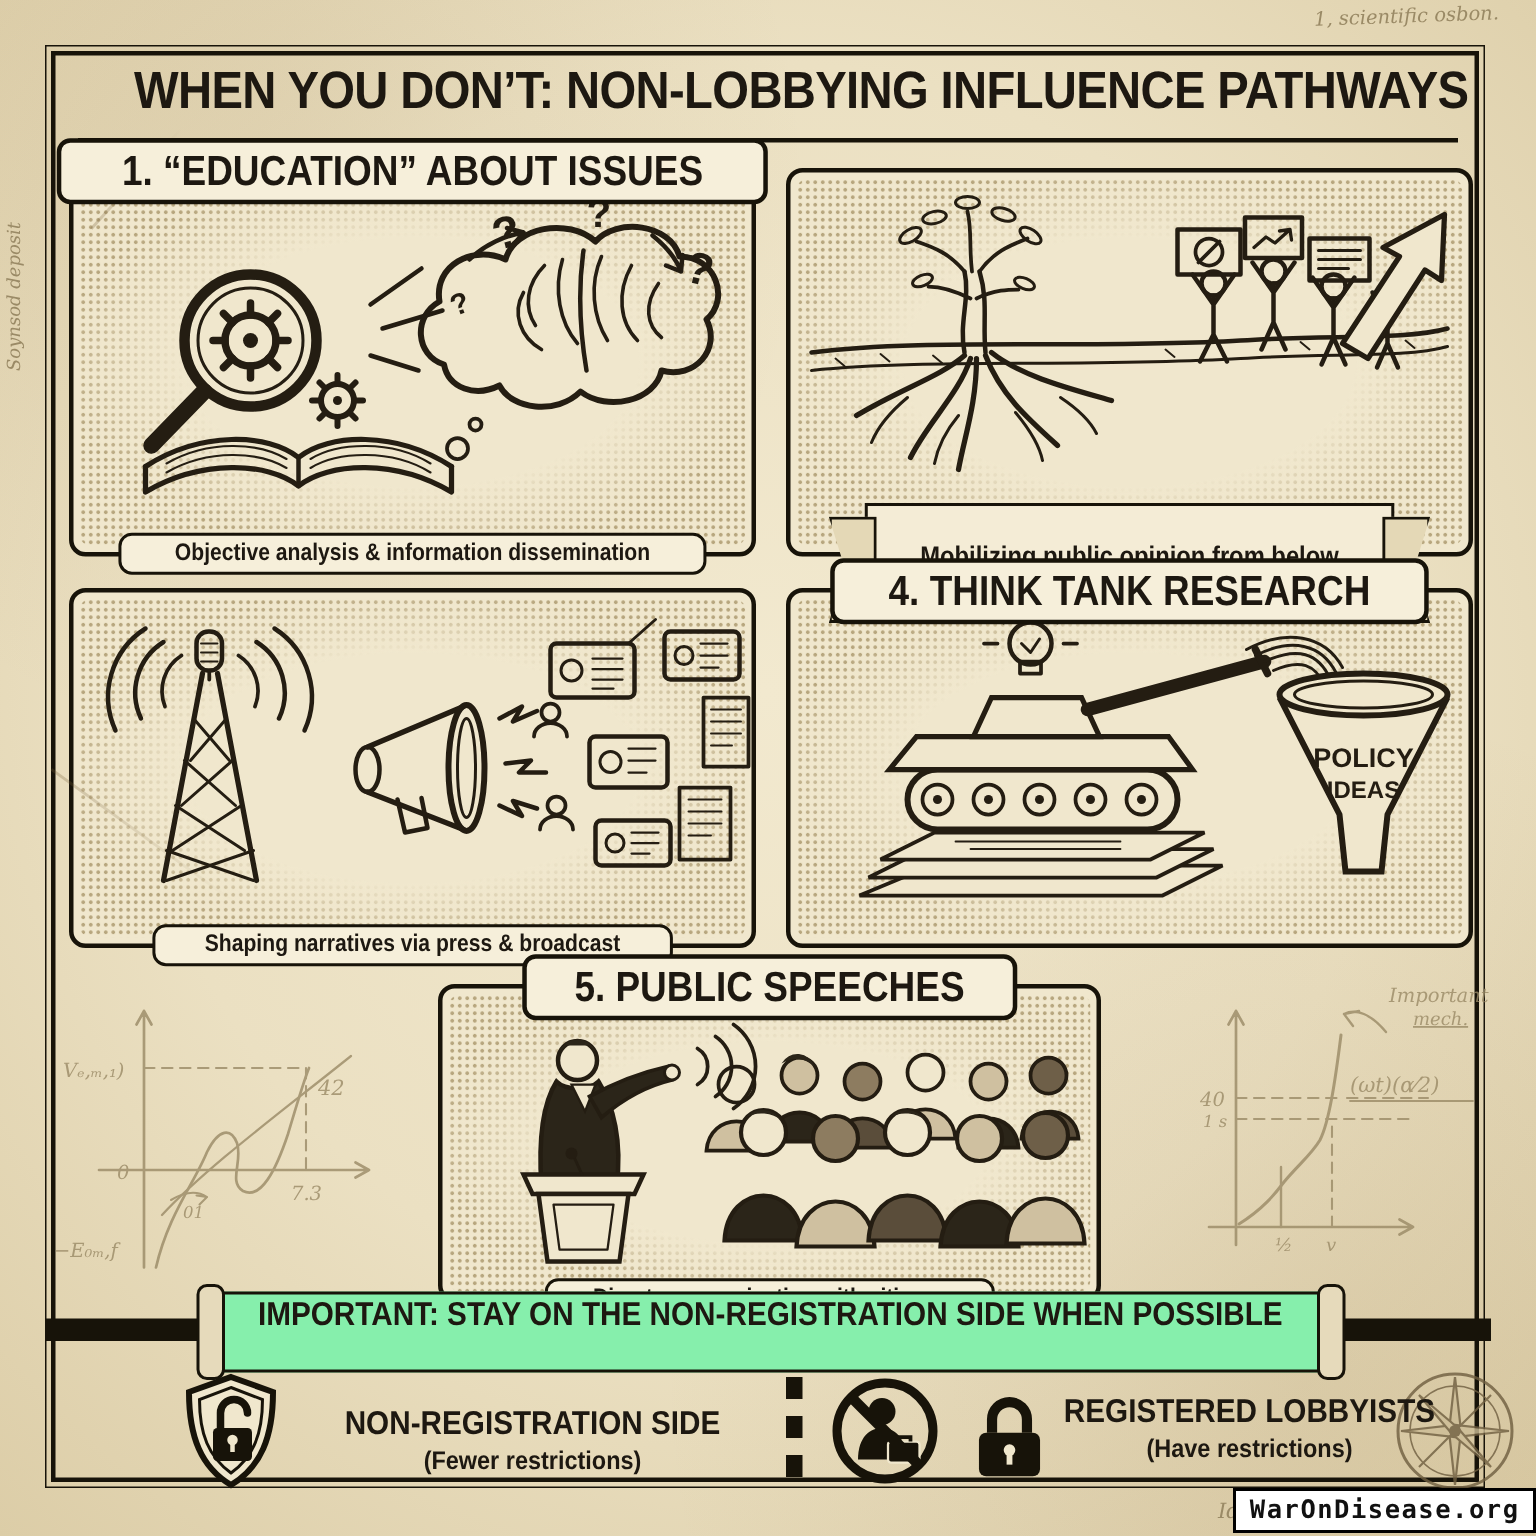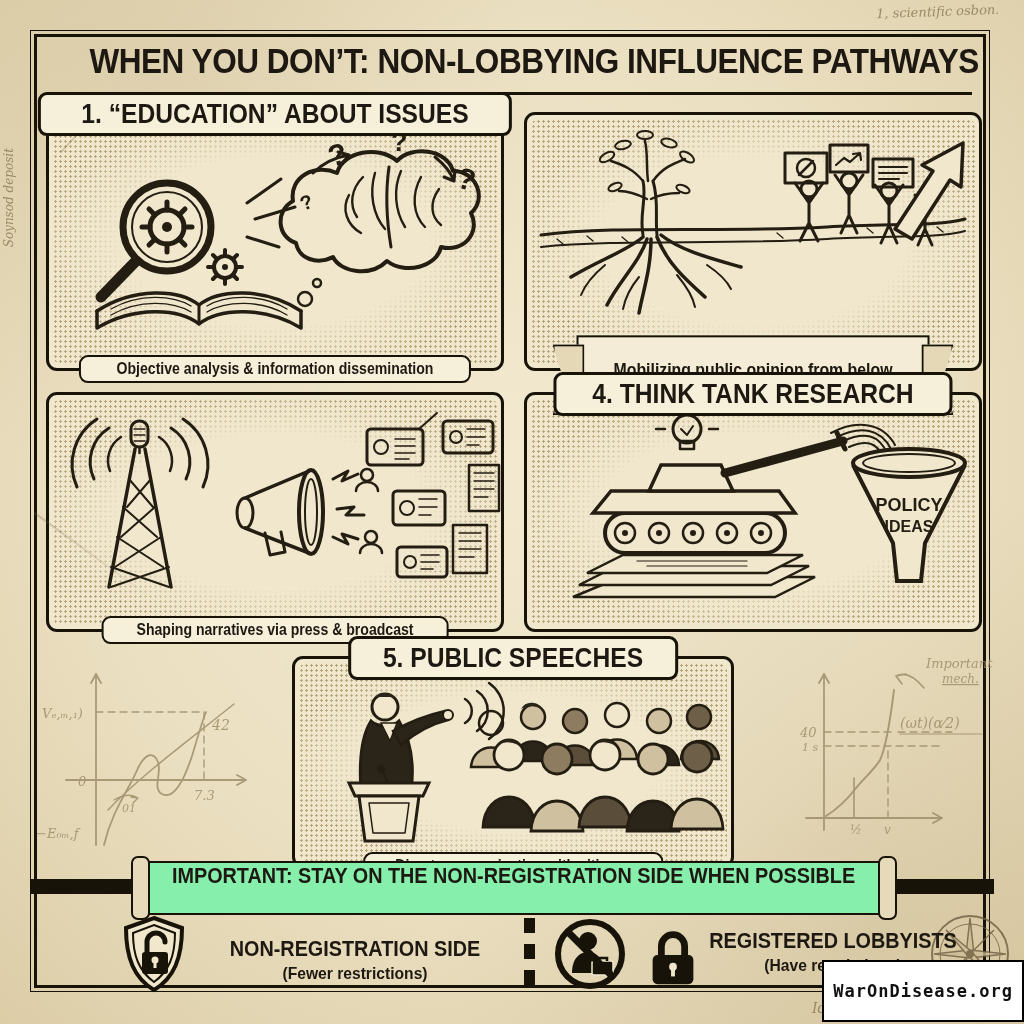--- a/index.html
+++ b/index.html
@@ -51,21 +51,21 @@
   .foot-text{position:absolute;text-align:center;z-index:2;}
   .foot-text .t{font-size:22px;font-weight:bold;white-space:nowrap;display:block;transform:scaleX(.9);}
   .foot-text .s{font-size:17px;font-weight:bold;white-space:nowrap;display:block;margin-top:2px;transform:scaleX(.92);}
   .divider{position:absolute;left:524px;top:918px;width:11px;height:76px;z-index:2;
     background:repeating-linear-gradient(180deg,#171309 0 15px,rgba(0,0,0,0) 15px 26px);}
   .icon{position:absolute;z-index:2;}
 
   .hand{position:absolute;font-family:"DejaVu Serif",serif;font-style:italic;color:#9a8a66;z-index:1;}
   .sketch{position:absolute;z-index:1;opacity:.8;}
   .watermark{position:absolute;right:0;bottom:2px;background:#ffffff;border:2px solid #000;
-    padding:19px 9px;font-family:"DejaVu Sans Mono",monospace;font-size:17px;font-weight:bold;
+    padding:3px 9px;font-family:"DejaVu Sans Mono",monospace;font-size:17px;font-weight:bold;
     color:#111;z-index:6;letter-spacing:1px;}
   .crease{position:absolute;background:linear-gradient(90deg,rgba(115,92,52,.28),rgba(115,92,52,0));height:2px;z-index:1;}
   svg{display:block;}
   svg .ink{stroke:#241d12;fill:none;stroke-linecap:round;stroke-linejoin:round;}
   svg text.qk{font-family:"Liberation Sans",sans-serif;font-weight:bold;fill:#241d12;}
   svg .pc{stroke:#9a8a66;fill:none;stroke-linecap:round;}
   svg text.pt{font-family:"DejaVu Serif",serif;font-style:italic;fill:#9a8a66;}
 </style>
 </head>
 <body>

